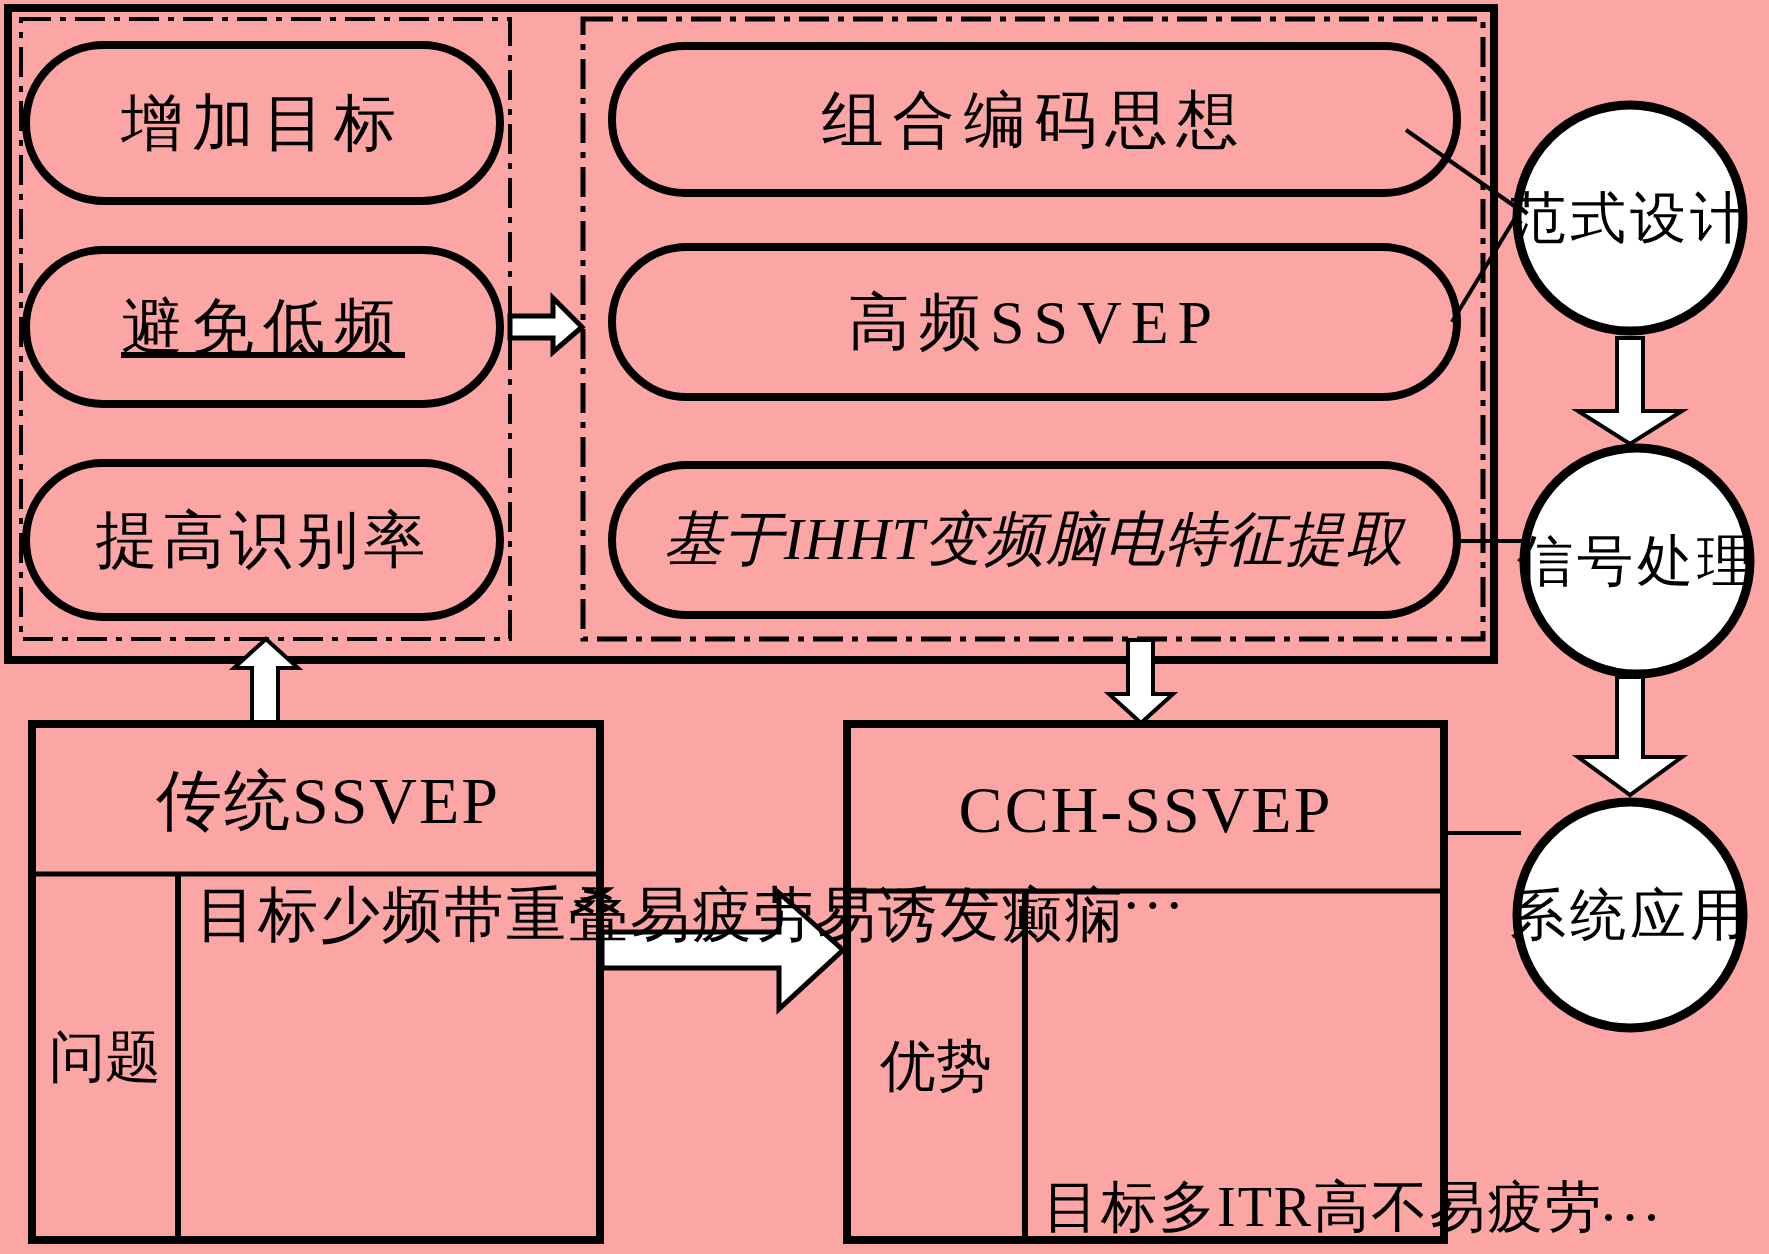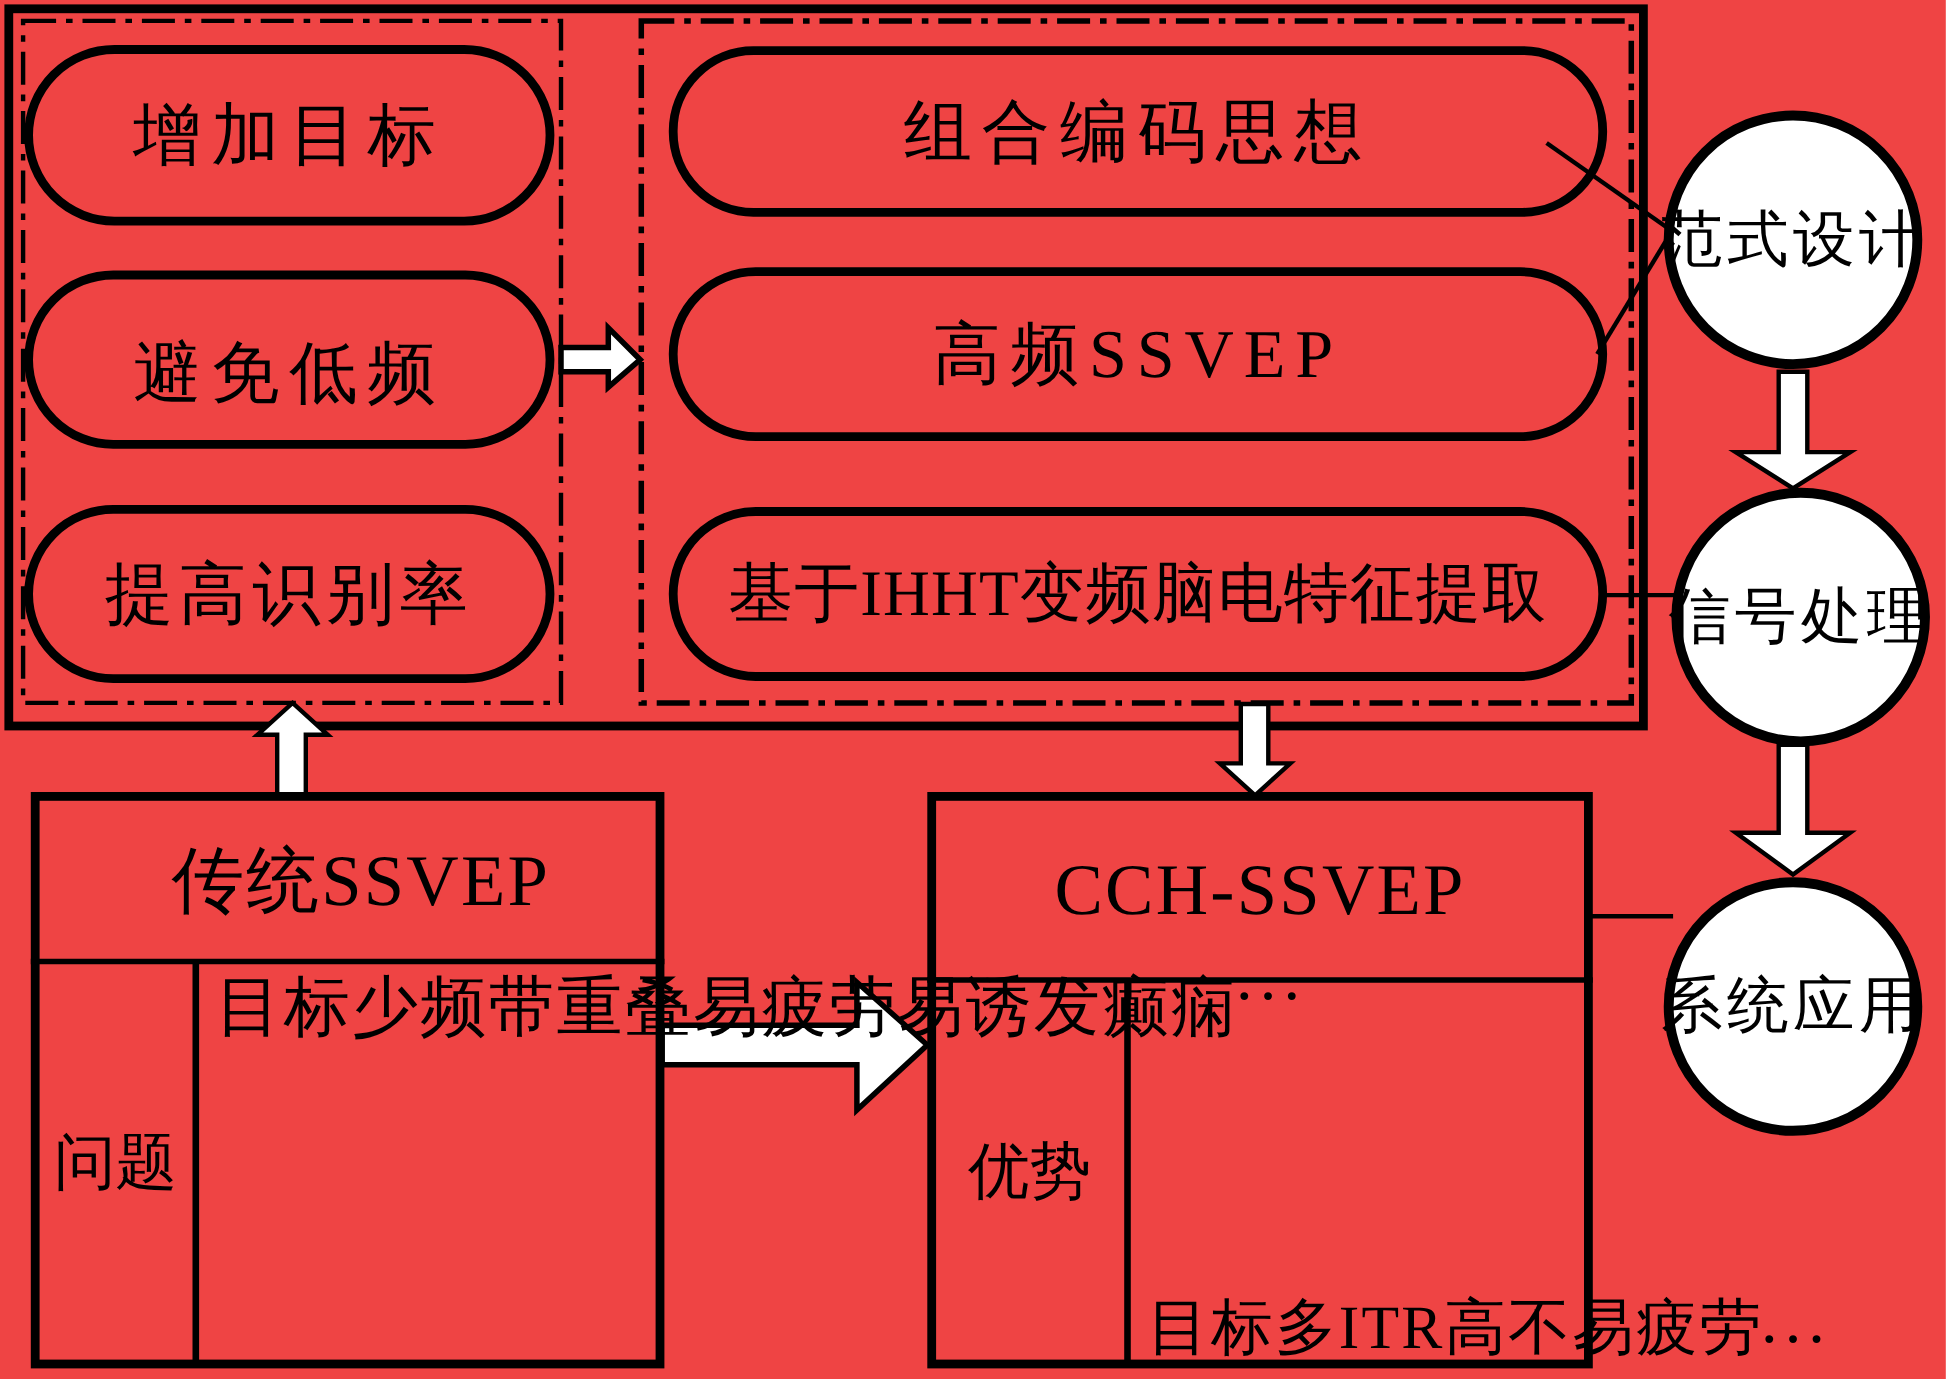--- a/index.html
+++ b/index.html
@@ -1,25 +1,25 @@
 <!DOCTYPE html>
 <html><head>
 <meta charset="utf-8">
 <style>
   html,body{margin:0;padding:0;background:#ffffff;}
   #stage{
-    position:relative;width:1769px;height:1254px;background:#ef4444;
+    position:relative;width:1769px;height:1254px;background:#fca5a5;
     font-family:"Liberation Serif","DejaVu Serif",serif;color:#000;overflow:hidden;
   }
   #diagram-svg{position:absolute;left:0;top:0;width:1769px;height:1254px;}
   .txt{position:absolute;display:flex;align-items:center;justify-content:center;
        text-align:center;color:#000;white-space:nowrap;}
   .col{flex-direction:row;}
   .pill-label{font-size:62px;letter-spacing:9px;}
-  .pill-label.long{font-size:59px;letter-spacing:1px;}
+  .pill-label.long{font-size:59px;letter-spacing:1px;font-style:italic;}
   .circle-line{font-size:56px;line-height:70px;letter-spacing:4px;}
   .box-title{font-size:66px;letter-spacing:2px;}
   .cell-label{font-size:56px;line-height:64px;letter-spacing:0;}
   .list{align-items:flex-start;justify-content:flex-start;text-align:left;}
   .list-l .li{font-size:60px;line-height:62px;letter-spacing:2px;}
   .list-r .li{font-size:56px;line-height:66px;letter-spacing:2px;}
   .dots{font-size:30px;letter-spacing:11px;line-height:44px;}
 </style>
 </head>
 <body>
@@ -60,21 +60,21 @@
 
     <polygon points="510,316 553,316 553,298 582,327 553,352 553,338 510,338" fill="#fff" stroke="#000" stroke-width="5"></polygon>
     <polygon points="252,722 252,668 234,668 266,639 298,668 278,668 278,722" fill="#fff" stroke="#000" stroke-width="4"></polygon>
     <polygon points="1128,640 1153,640 1153,694 1173,694 1141,723 1109,694 1128,694" fill="#fff" stroke="#000" stroke-width="4"></polygon>
     <polygon points="602,932 779,932 779,893 843,950 779,1009 779,968 602,968" fill="#fff" stroke="#000" stroke-width="5"></polygon>
     <polygon points="1617,338 1643,338 1643,411 1682,411 1630,444 1578,411 1617,411" fill="#fff" stroke="#000" stroke-width="4"></polygon>
     <polygon points="1617,677 1643,677 1643,757 1682,757 1630,795 1578,757 1617,757" fill="#fff" stroke="#000" stroke-width="4"></polygon>
   </svg>
 
   <div class="txt pill-label" style="left:26px;top:45px;width:474px;height:156px;">增加目标</div>
-  <div class="txt pill-label" style="left:26px;top:262px;width:474px;height:154px;">避免低频</div>
+  <div class="txt pill-label" style="left:26px;top:250px;width:474px;height:154px;text-decoration:underline;">避免低频</div>
   <div class="txt pill-label" style="left:26px;top:463px;width:474px;height:154px;letter-spacing:5px;">提高识别率</div>
 
   <div class="txt pill-label" style="left:612px;top:46px;width:845px;height:147px;">组合编码思想</div>
   <div class="txt pill-label" style="left:612px;top:247px;width:845px;height:150px;">高频SSVEP</div>
   <div class="txt pill-label long" style="left:612px;top:465px;width:845px;height:150px;">基于IHHT变频脑电特征提取</div>
 
   <div class="txt col" style="left:1517px;top:105px;width:226px;height:226px;">
     <span class="circle-line">范式</span>
     <span class="circle-line">设计</span>
   </div>

